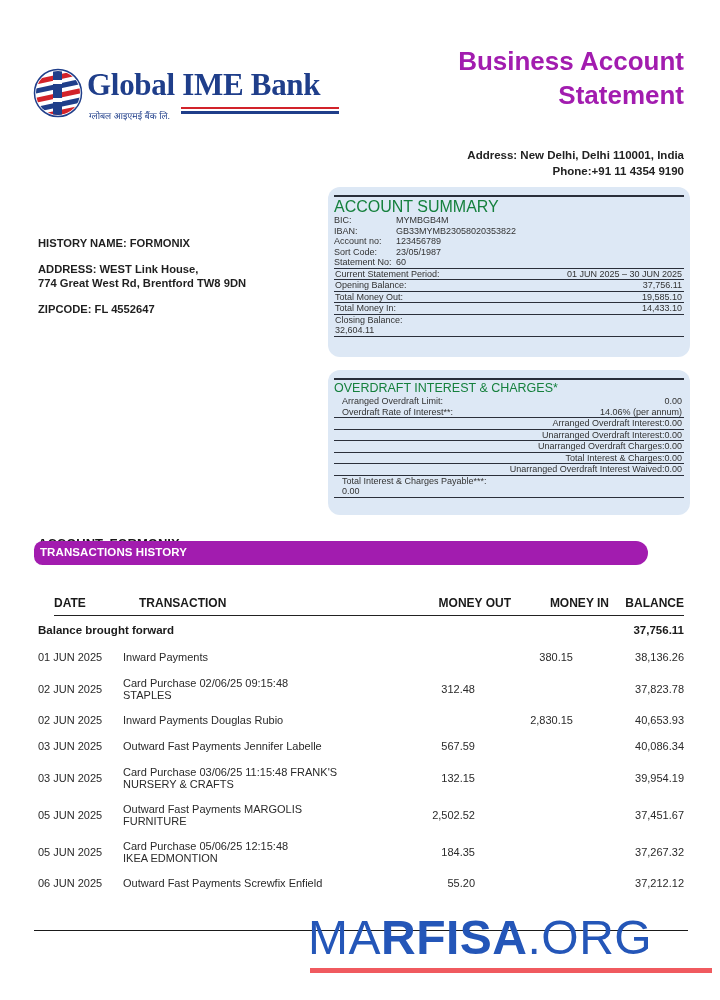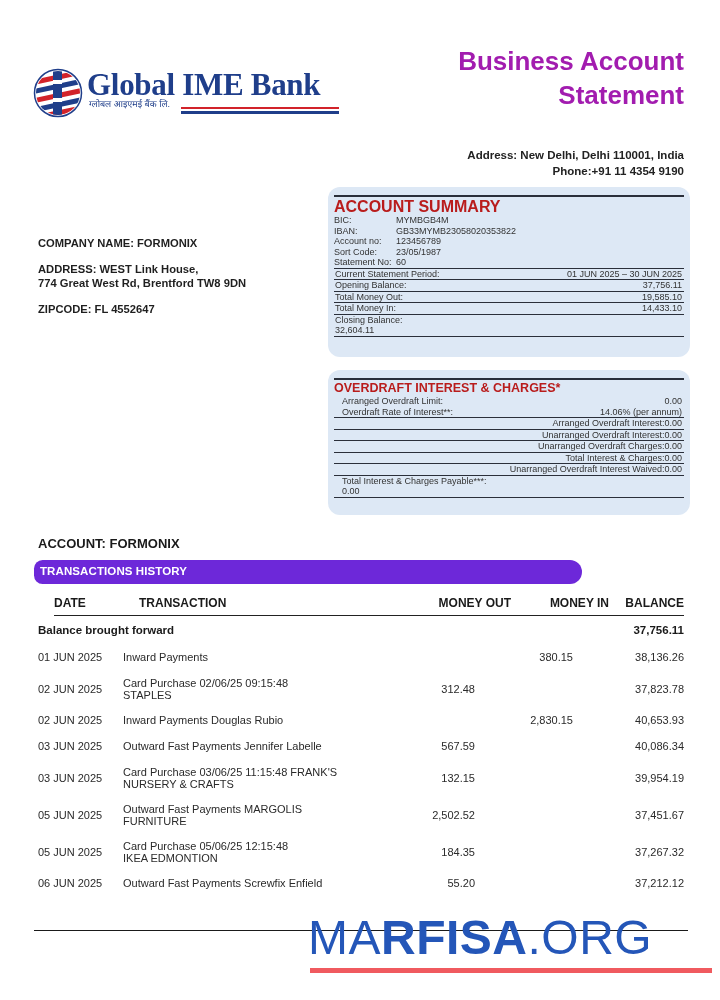--- a/index.html
+++ b/index.html
@@ -3,51 +3,51 @@
 <meta charset="utf-8">
 <style>
   * { box-sizing: border-box; margin: 0; padding: 0; }
   html, body { width: 720px; height: 1000px; background: #ffffff; overflow: hidden; }
   body { position: relative; font-family: "Liberation Sans", sans-serif; color: #1a1a1a; }
 
   
   .logo { position: absolute; left: 33px; top: 48px; width: 280px; height: 60px; margin-top: 17px; }
   .logo-mark { position: absolute; left: 0; top: 2px; width: 50px; height: 52px; }
   .logo-name { position: absolute; left: 54px; top: 2px; font-family: "Liberation Serif", serif; font-size: 31px; font-weight: bold; color: #1f3e8a; letter-spacing: -0.3px; white-space: nowrap; }
-  .logo-sub { position: absolute; left: 56px; top: 32px; font-size: 9px; color: #1f3e8a; white-space: nowrap; }
+  .logo-sub { position: absolute; left: 56px; top: 44px; font-size: 9px; color: #1f3e8a; white-space: nowrap; }
   .logo-lines { position: absolute; left: 148px; top: 42px; width: 158px; height: 8px; }
   .logo-lines .red { height: 2px; background: #d2232a; margin-bottom: 2px; }
   .logo-lines .blue { height: 3px; background: #1f3e8a; }
 
   
   .doc-title { position: absolute; right: 36px; top: 44px; text-align: right; font-size: 26px; font-weight: bold; color: #a21caf; line-height: 34px; }
   .bank-address { position: absolute; right: 36px; top: 147px; text-align: right; font-size: 11.5px; font-weight: bold; color: #222; line-height: 16px; }
 
   
   .company { position: absolute; left: 38px; top: 236px; font-size: 11.2px; font-weight: bold; color: #1f1f1f; line-height: 14px; }
   .company .block { margin-bottom: 12px; }
 
   
   .box { position: absolute; left: 328px; width: 362px; background: #dde8f5; border-radius: 12px; padding: 8px 6px 10px 6px; }
   .box-summary { top: 187px; height: 170px; }
   .box-overdraft { top: 370px; height: 145px; }
-  .box-title { border-top: 2px solid #2a2f3a; padding-top: 1px; font-size: 16px; font-weight: bold; color: #b91c1c; line-height: 17px; }
+  .box-title { border-top: 2px solid #2a2f3a; padding-top: 1px; font-size: 16px; font-weight: normal; color: #15803d; line-height: 17px; }
   .box-overdraft .box-title { font-size: 12.5px; line-height: 15px; }
   .kv { display: flex; font-size: 9px; color: #333; line-height: 10.5px; }
   .kv .k { width: 62px; }
   .kv .v { flex: 1; }
   .row { display: flex; justify-content: space-between; font-size: 9px; color: #333; line-height: 10.5px; padding: 0 2px 0 1px; }
   .row.lined { border-top: 1.5px solid #2a2f3a; }
   .row.lined.last { border-bottom: 1.5px solid #2a2f3a; flex-direction: column; }
   .row.plain { padding-left: 8px; gap: 40px; }
   .row.ind { padding-left: 8px; justify-content: flex-end; }
 
   
   .account-title { position: absolute; left: 38px; top: 536px; font-size: 13px; font-weight: bold; color: #1a1a1a; }
-  .tx-bar { position: absolute; left: 34px; top: 560px; width: 548px; height: 24px; background: #6d28d9; border-radius: 0 14px 14px 0; border-top-left-radius: 10px; border-bottom-left-radius: 10px; }
+  .tx-bar { position: absolute; left: 34px; top: 541px; width: 614px; height: 24px; background: #a21caf; border-radius: 0 14px 14px 0; border-top-left-radius: 10px; border-bottom-left-radius: 10px; }
   .tx-bar span { position: absolute; left: 6px; top: 5px; font-size: 11.5px; font-weight: bold; color: #ffffff; letter-spacing: 0.1px; }
 
   
   .tx-table { position: absolute; left: 38px; top: 590px; width: 646px; }
   .tx-head { display: flex; font-size: 12px; font-weight: bold; color: #1a1a1a; height: 26px; align-items: center; border-bottom: 1.5px solid #222; margin-left: 16px; }
   .c-date { width: 85px; }
   .c-desc { width: 220px; }
   .c-out { width: 95px; text-align: right; }
   .c-in { width: 102px; text-align: right; }
   .c-bal { flex: 1; text-align: right; }
@@ -98,21 +98,21 @@
 <div class="doc-title">
   <div>Business Account</div>
   <div>Statement</div>
 </div>
 <div class="bank-address">
   <div>Address: New Delhi, Delhi 110001, India</div>
   <div>Phone:+91 11 4354 9190</div>
 </div>
 
 <div class="company">
-  <div class="block">COMPANY NAME: FORMONIX</div>
+  <div class="block">HISTORY NAME: FORMONIX</div>
   <div class="block">
     <div>ADDRESS: WEST Link House,</div>
     <div>774 Great West Rd, Brentford TW8 9DN</div>
   </div>
   <div class="block">ZIPCODE: FL 4552647</div>
 </div>
 
 <div class="box box-summary">
   <div class="box-title">ACCOUNT SUMMARY</div>
   <div class="kv">

